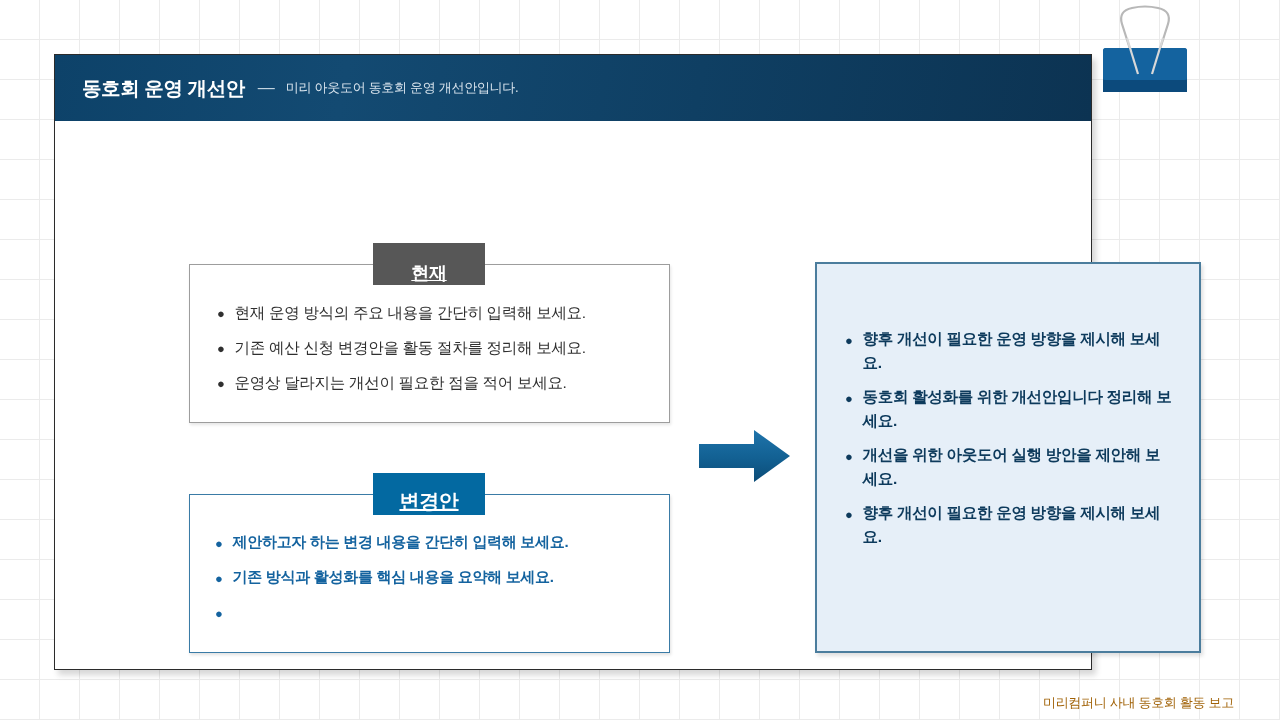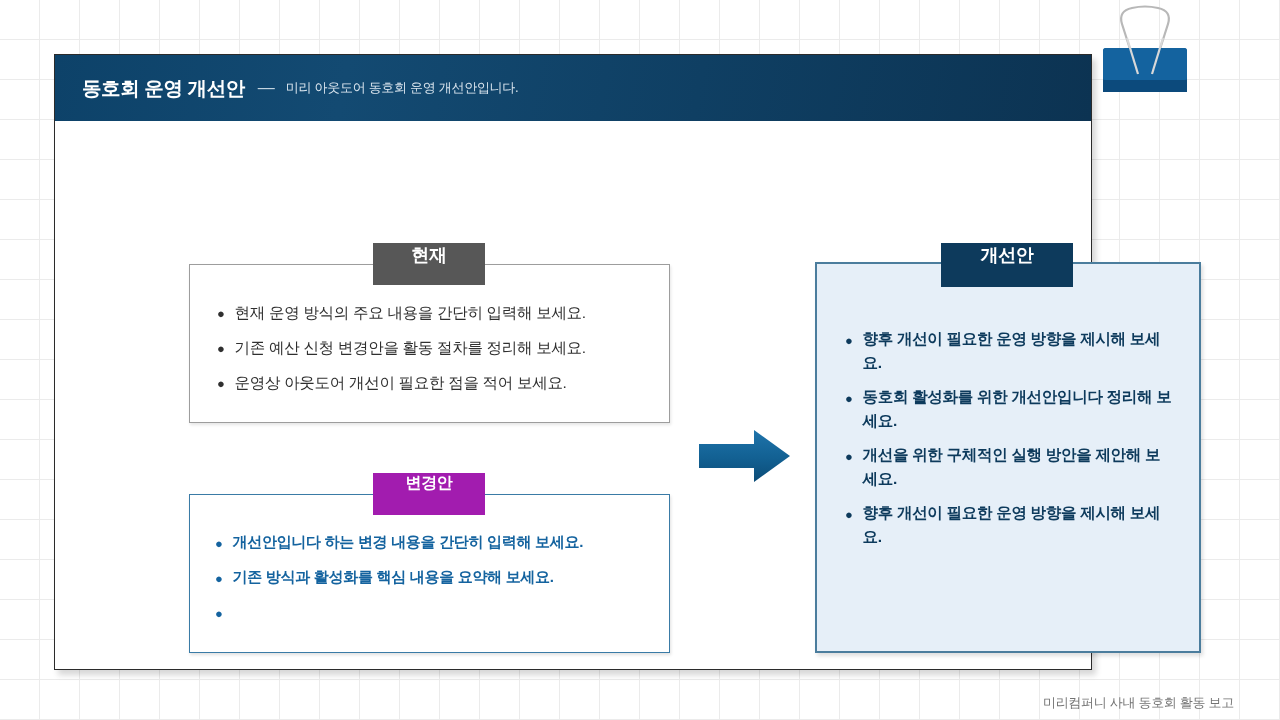--- a/index.html
+++ b/index.html
@@ -100,38 +100,39 @@
     width: 481px;
     height: 159px;
     border: 1.8px solid #3a7ba6;
     box-shadow: 1px 2px 3px rgba(0,0,0,0.12);
   }
 
   
   .chip {
     position: absolute;
     display: flex;
-    align-items: flex-start;
+    align-items: flex-end;
     justify-content: center;
     color: #ffffff;
     font-weight: bold;
     letter-spacing: -0.3px;
     z-index: 10;
+    text-decoration: underline;
   }
   #current-chip {
     left: 318px; top: 188px;
     width: 112px; height: 42px;
     background: #575757;
     font-size: 18px;
   }
   #change-chip {
     left: 318px; top: 418px;
     width: 112px; height: 42px;
-    background: #a21caf;
-    font-size: 16px;
+    background: #0369a1;
+    font-size: 20px;
   }
   #improve-chip {
     left: 886px; top: 188px;
     width: 132px; height: 44px;
     background: #0d3a5c;
     font-size: 18px;
   }
 
   
   .bullet-list {
@@ -210,21 +211,21 @@
     width: 92px;
     height: 58px;
   }
 
   
   #footer-note {
     position: absolute;
     right: 46px;
     bottom: 8px;
     font-size: 13px;
-    color: #737373;
+    color: #a16207;
     letter-spacing: -0.3px;
     white-space: nowrap;
   }
 </style>
 </head>
 <body>
 
 <div id="grid-bg"></div>
 
 <div id="slide-card">
@@ -243,32 +244,32 @@
     <li>
       <span class="bullet-dot">●</span>
       <span>현재 운영 방식의 주요 내용을 간단히 입력해 보세요.</span>
     </li>
     <li>
       <span class="bullet-dot">●</span>
       <span>기존 예산 신청 변경안을 활동 절차를 정리해 보세요.</span>
     </li>
     <li>
       <span class="bullet-dot">●</span>
-      <span>운영상 아웃도어 개선이 필요한 점을 적어 보세요.</span>
+      <span>운영상 달라지는 개선이 필요한 점을 적어 보세요.</span>
     </li>
   </ul>
 
   <div class="panel-plain" id="change-box"></div>
   <div class="chip" id="change-chip">
     <span>변경안</span>
   </div>
   <ul class="bullet-list" id="change-list">
     <li>
       <span class="bullet-dot">●</span>
-      <span>개선안입니다 하는 변경 내용을 간단히 입력해 보세요.</span>
+      <span>제안하고자 하는 변경 내용을 간단히 입력해 보세요.</span>
     </li>
     <li>
       <span class="bullet-dot">●</span>
       <span>기존 방식과 활성화를 핵심 내용을 요약해 보세요.</span>
     </li>
     <li>
       <span class="bullet-dot">●</span>
     </li>
   </ul>
 
@@ -277,35 +278,32 @@
       <linearGradient id="arrGrad" x1="0" y1="0" x2="0" y2="1">
         <stop offset="0%" stop-color="#1f74ab"></stop>
         <stop offset="55%" stop-color="#126092"></stop>
         <stop offset="100%" stop-color="#0c4c77"></stop>
       </linearGradient>
     </defs>
     <polygon points="0,17 55,17 55,3 91,29 55,55 55,41 0,41" fill="url(#arrGrad)"></polygon>
   </svg>
 
   <div id="improve-box"></div>
-  <div class="chip" id="improve-chip">
-    <span>개선안</span>
-  </div>
   <ul class="bullet-list" id="improve-list">
     <li>
       <span class="bullet-dot">●</span>
       <span>향후 개선이 필요한 운영 방향을 제시해 보세요.</span>
     </li>
     <li>
       <span class="bullet-dot">●</span>
       <span>동호회 활성화를 위한 개선안입니다 정리해 보세요.</span>
     </li>
     <li>
       <span class="bullet-dot">●</span>
-      <span>개선을 위한 구체적인 실행 방안을 제안해 보세요.</span>
+      <span>개선을 위한 아웃도어 실행 방안을 제안해 보세요.</span>
     </li>
     <li>
       <span class="bullet-dot">●</span>
       <span>향후 개선이 필요한 운영 방향을 제시해 보세요.</span>
     </li>
   </ul>
 
 </div>
 
 <svg id="binder-clip" viewBox="0 0 94 96">

